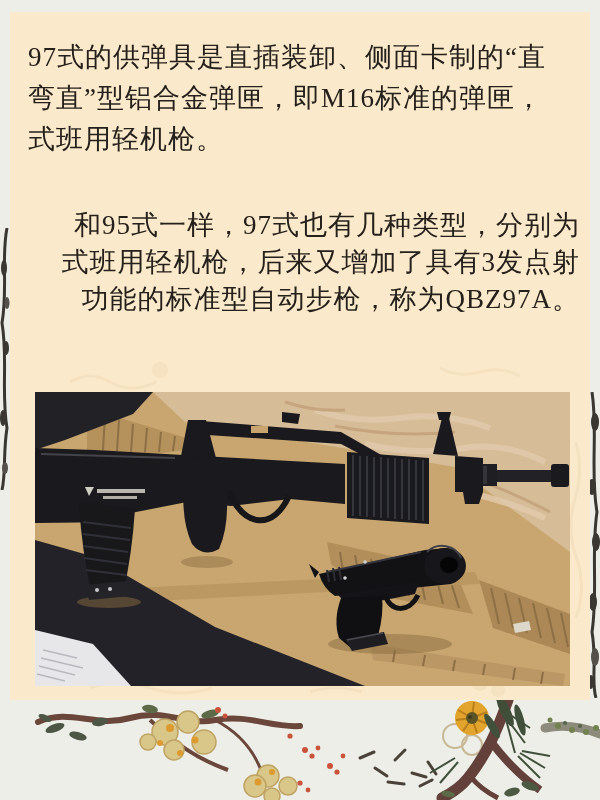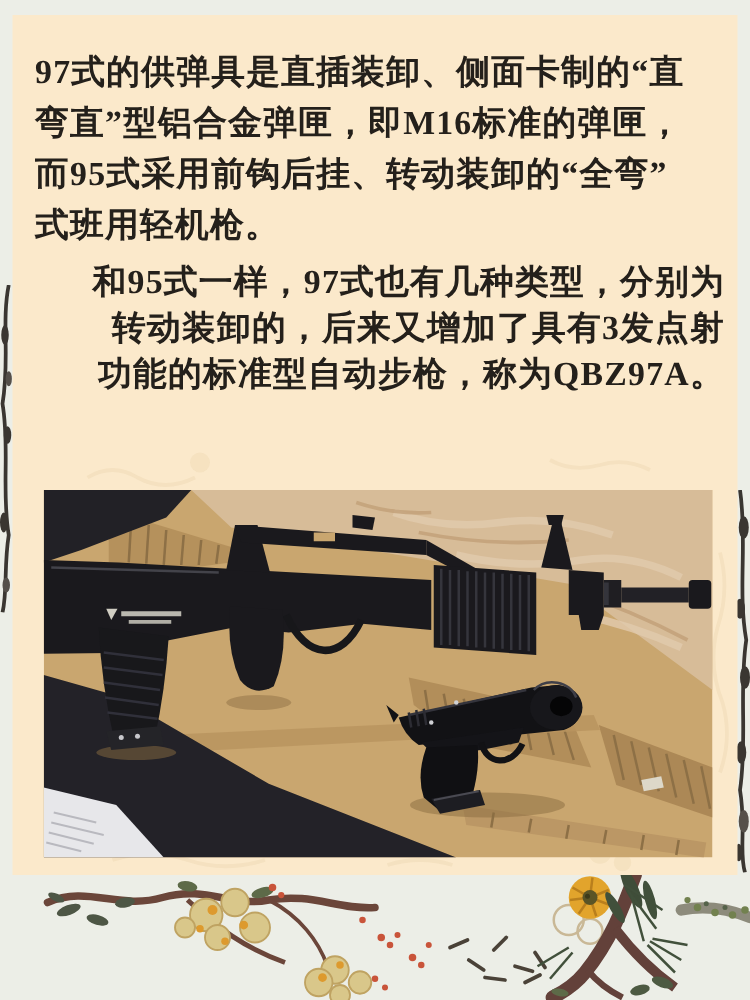--- a/index.html
+++ b/index.html
@@ -1,20 +1,20 @@
 <!DOCTYPE html>
 <html><head>
 <meta charset="utf-8">
 <style>
   html,body{margin:0;padding:0;}
   body{width:600px;height:800px;overflow:hidden;background:#e9eae3;font-family:"Liberation Serif","DejaVu Serif",serif;}
   .page{position:relative;width:600px;height:800px;background:#eceee7;}
   .art{position:absolute;z-index:1;}
   .card{position:absolute;left:10px;top:12px;width:580px;height:688px;background:#fbe9cb;z-index:2;}
-  .para{position:absolute;left:18px;width:552px;color:#24201b;font-weight:700;font-size:27px;letter-spacing:1px;}
+  .para{position:absolute;left:18px;width:552px;color:#24201b;font-weight:400;font-size:27px;letter-spacing:1px;}
   .p1{top:25px;}
   .p1 .tline{height:41px;line-height:41px;}
   .p2{top:195px;text-align:right;}
   .p2 .tline{height:37px;line-height:37px;}
   .tline{white-space:nowrap;}
   .photo{position:absolute;left:25px;top:380px;width:535px;height:294px;}
   .photo svg{display:block;}
   .wm{position:absolute;z-index:0;opacity:.55;}
 </style>
 </head>
@@ -164,27 +164,26 @@
       <g fill="#ecd6ae" opacity=".7">
         <circle cx="470" cy="330" r="9"></circle>
           <circle cx="488" cy="338" r="7"></circle>
           <circle cx="150" cy="18" r="8"></circle>
       </g>
     </svg>
 
     <div class="para p1">
       <div class="tline">97式的供弹具是直插装卸、侧面卡制的“直</div>
       <div class="tline">弯直”型铝合金弹匣，即M16标准的弹匣，</div>
-      <div class="tline">而95式采用前钩后挂、转动装卸的“全弯”</div>
       <div class="tline">式班用轻机枪。</div>
     </div>
 
     <div class="para p2">
       <div class="tline">和95式一样，97式也有几种类型，分别为</div>
-      <div class="tline">转动装卸的，后来又增加了具有3发点射</div>
+      <div class="tline">式班用轻机枪，后来又增加了具有3发点射</div>
       <div class="tline">功能的标准型自动步枪，称为QBZ97A。</div>
     </div>
 
     <div class="photo">
       <svg width="535" height="294" viewBox="0 0 535 294">
 
         <rect x="0" y="0" width="535" height="294" fill="#c9a66f"></rect>
 
         <polygon points="118,0 535,0 535,160 420,75 260,48 150,30" fill="#d7bc98"></polygon>
         <g stroke="#e2cbae" stroke-width="6" fill="none" opacity=".8">

